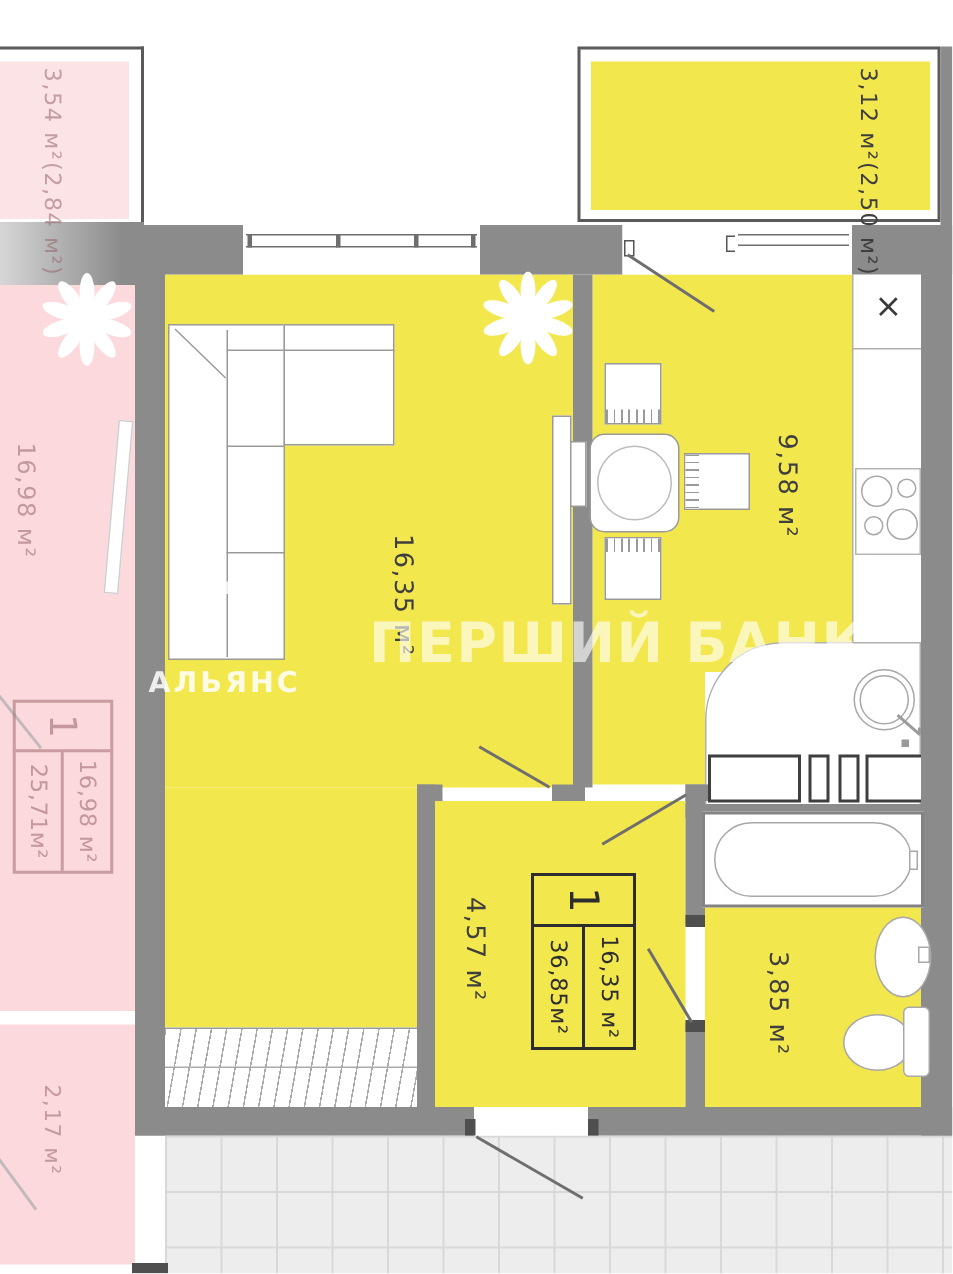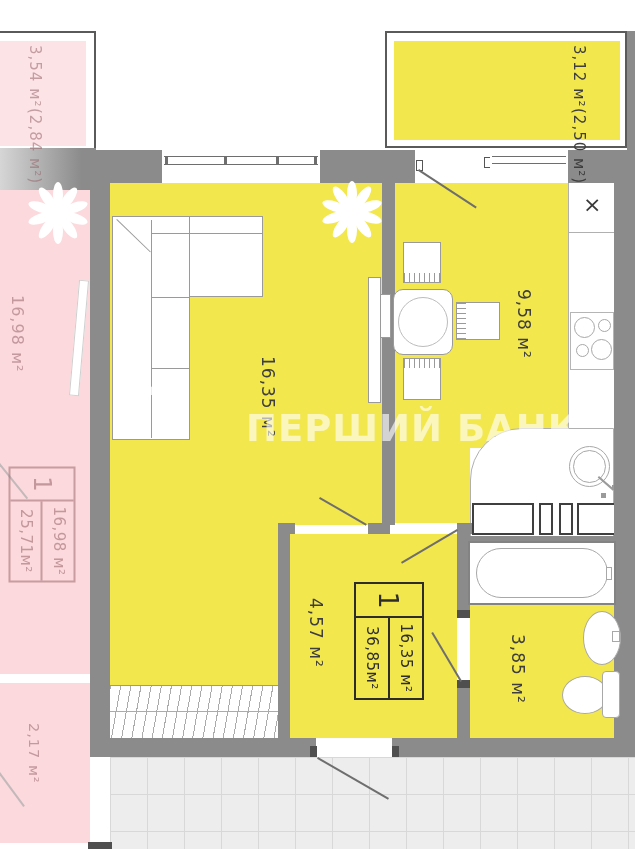--- a/index.html
+++ b/index.html
@@ -230,14 +230,15 @@
   <div class="stampwrap stamp-pink" style="left:-16px;top:491px;width:116px;height:67px;">
     <div class="stamp-num" style="width:33px;font-size:25px;">1</div>
     <div class="stamp-col">
       <div class="stamp-cell first">16,98 м²</div>
       <div class="stamp-cell">25,71м²</div>
     </div>
   </div>
 
   <div class="wm" style="left:246px;top:407px;">ПЕРШИЙ БАНК</div>
   <div class="wm" style="left:113px;top:376px;font-size:58px;color:rgba(255,255,255,0.8);transform:scaleX(1.25);transform-origin:0 0;">Л</div>
+  <div class="wm" style="left:99px;top:444px;font-size:19px;letter-spacing:2px;color:rgba(255,255,255,0.85);">АЛЬЯНС</div>
 
 </div>
 
 </body></html>

